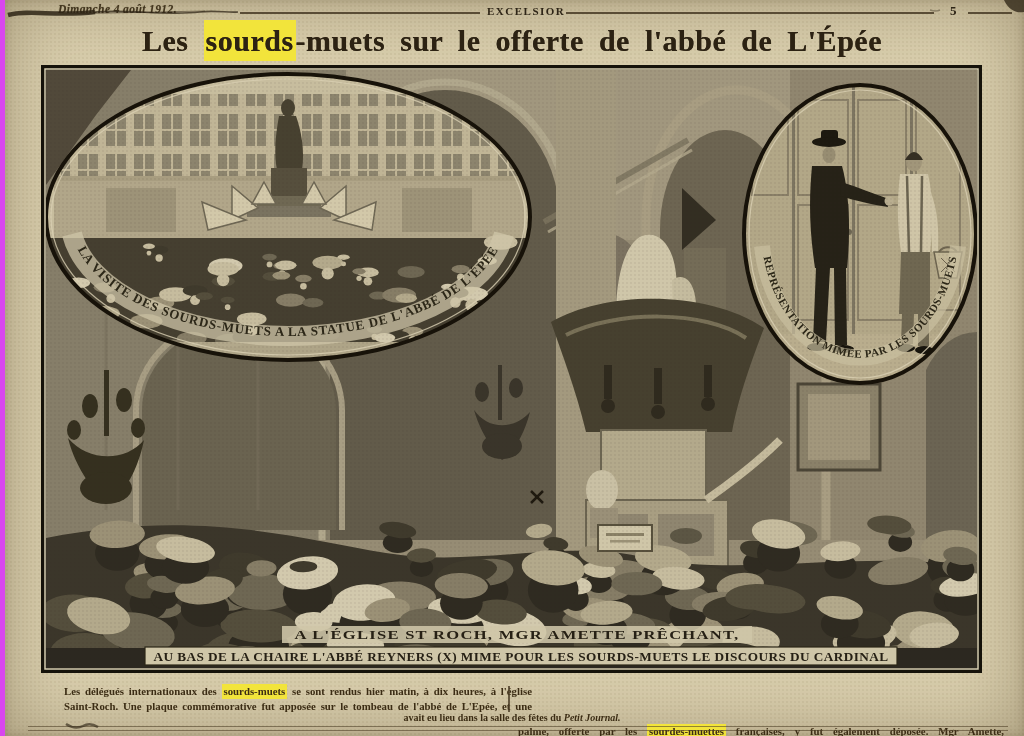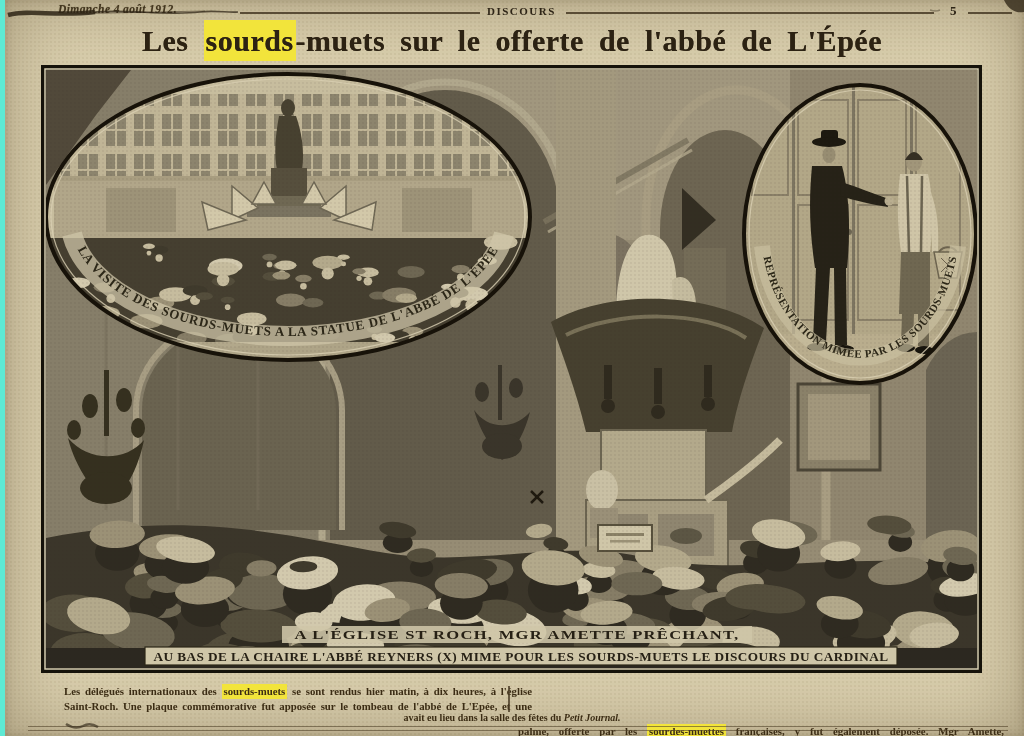--- a/index.html
+++ b/index.html
@@ -1,17 +1,17 @@
 <!DOCTYPE html>
 <html><head>
 <meta charset="utf-8">
 <style>
   html,body{margin:0;padding:0;background:#efebdf;}
   .page{position:relative;width:1024px;height:736px;overflow:hidden;
-        font-family:"Liberation Serif","DejaVu Serif",serif;background:#5eead4;}
+        font-family:"Liberation Serif","DejaVu Serif",serif;background:#d946ef;}
   .paper{position:absolute;left:5px;top:0;right:0;bottom:0;
          background-color:#d9cead;
          background-image:radial-gradient(rgba(110,90,55,.08) 1px,transparent 1.4px);
          background-size:4px 4px;
          box-shadow:inset 0 0 70px rgba(80,62,35,.38), inset 0 0 10px rgba(80,62,35,.25);}
   .abs{position:absolute;}
   
   .date{left:58px;top:3px;font-style:italic;font-weight:700;font-size:11.5px;color:#43361f;
         letter-spacing:.4px;text-shadow:0 0 1px rgba(67,54,31,.55);}
   .rule{height:2px;background:#473a24;top:12px;opacity:.85;}
@@ -41,21 +41,21 @@
   .edge-marks{left:0;top:0;pointer-events:none;z-index:9;}
 </style>
 </head>
 <body>
 
 <div class="page">
   <div class="paper abs"></div>
 
   <span class="abs date">Dimanche 4 août 1912.</span>
   <span class="abs rule r1"></span>
-  <span class="abs masthead">DISCOURS</span>
+  <span class="abs masthead">EXCELSIOR</span>
   <span class="abs rule r2"></span>
   <span class="abs pagenum">5</span>
   <span class="abs rule r3"></span>
 
   <h1 class="abs headline" style="margin:0;"><span>Les </span><mark>sourds</mark><span>-muets sur le offerte de l'abbé de L'Épée</span></h1>
 
   <div class="abs photo-frame">
     <svg width="947" height="614" viewBox="0 0 947 614">
       <defs>
         <pattern id="halftone" width="4" height="4" patternUnits="userSpaceOnUse">

